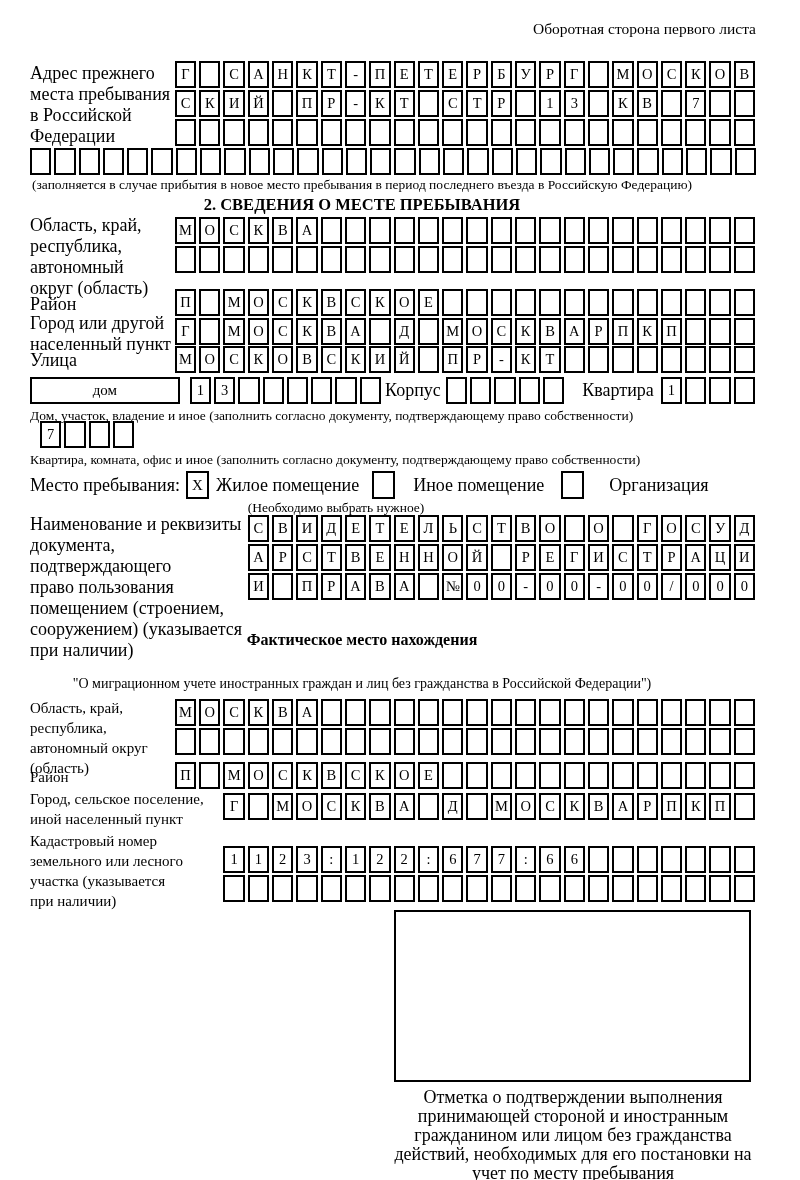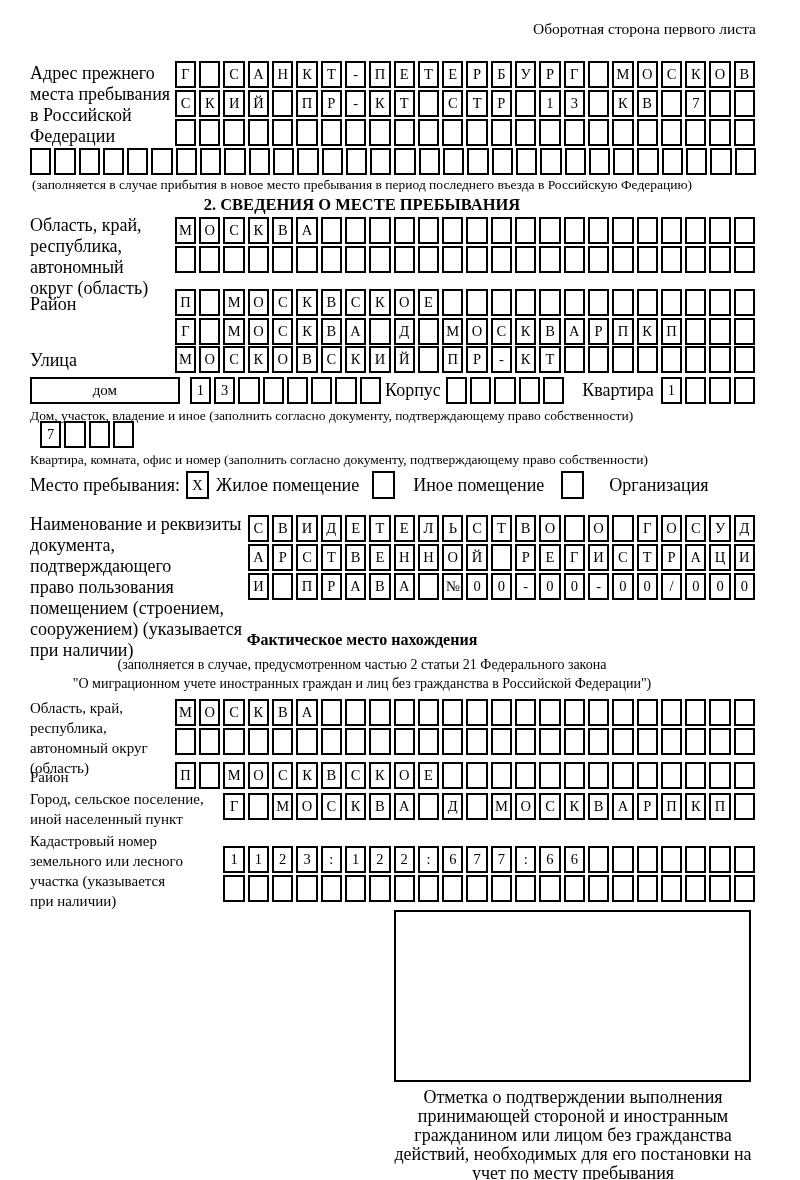--- a/index.html
+++ b/index.html
@@ -228,20 +228,22 @@
       <span class="cell"></span>
       <span class="cell"></span>
       <span class="cell"></span>
       <span class="cell"></span>
       <span class="cell"></span>
       <span class="cell"></span>
       <span class="cell"></span>
       <span class="cell"></span>
     </div>
 
+  <div class="abs lbl" style="top:313px;left:30px;width:145px;">Город или другой
+населенный пункт</div>
   <div class="abs grid" style="top:318px;right:45px;">
       <span class="cell">Г</span>
       <span class="cell"></span>
       <span class="cell">М</span>
       <span class="cell">О</span>
       <span class="cell">С</span>
       <span class="cell">К</span>
       <span class="cell">В</span>
       <span class="cell">А</span>
       <span class="cell"></span>
@@ -321,31 +323,32 @@
   <div class="abs cap" style="top:408px;left:30px;">Дом, участок, владение и иное (заполнить согласно документу, подтверждающему право собственности)</div>
 
   <div class="abs row" style="top:421px;left:30px;">
     <div class="grid" style="margin-left:10px;">
         <span class="cell">7</span>
         <span class="cell"></span>
         <span class="cell"></span>
         <span class="cell"></span>
       </div>
   </div>
-  <div class="abs cap" style="top:452px;left:30px;">Квартира, комната, офис и номер (заполнить согласно документу, подтверждающему право собственности)</div>
+  <div class="abs cap" style="top:452px;left:30px;">Квартира, комната, офис и иное (заполнить согласно документу, подтверждающему право собственности)</div>
 
   <div class="abs row" style="top:471px;left:30px;">
     <span class="lbl">Место пребывания:</span>
     <span class="cb" style="margin-left:6px;">X</span>
     <span class="lbl" style="margin-left:7px;">Жилое помещение</span>
     <span class="cb" style="margin-left:13px;"></span>
     <span class="lbl" style="margin-left:18px;">Иное помещение</span>
     <span class="cb" style="margin-left:17px;"></span>
     <span class="lbl" style="margin-left:25px;">Организация</span>
   </div>
+  <div class="abs cap" style="top:500px;left:196px;width:280px;text-align:center;">(Необходимо выбрать нужное)</div>
 
   <div class="abs lbl" style="top:514px;left:30px;width:215px;">Наименование и реквизиты
 документа, подтверждающего
 право пользования
 помещением (строением,
 сооружением) (указывается
 при наличии)</div>
   <div class="abs grid" style="top:515px;right:45px;">
       <span class="cell">С</span>
       <span class="cell">В</span>
@@ -410,21 +413,20 @@
       <span class="cell">-</span>
       <span class="cell">0</span>
       <span class="cell">0</span>
       <span class="cell">/</span>
       <span class="cell">0</span>
       <span class="cell">0</span>
       <span class="cell">0</span>
     </div>
 
   <div class="abs b ctr" style="top:631px;font-size:16px;">Фактическое место нахождения</div>
-  <div class="abs cap ctr" style="top:657px;font-size:14px;">(заполняется в случае, предусмотренном частью 2 статьи 21 Федерального закона</div>
   <div class="abs cap ctr" style="top:676px;font-size:14px;">"О миграционном учете иностранных граждан и лиц без гражданства в Российской Федерации")</div>
 
   <div class="abs lbl20" style="top:698px;left:30px;width:160px;">Область, край,
 республика,
 автономный округ
 (область)</div>
   <div class="abs grid" style="top:699px;right:45px;">
       <span class="cell">М</span>
       <span class="cell">О</span>
       <span class="cell">С</span>

